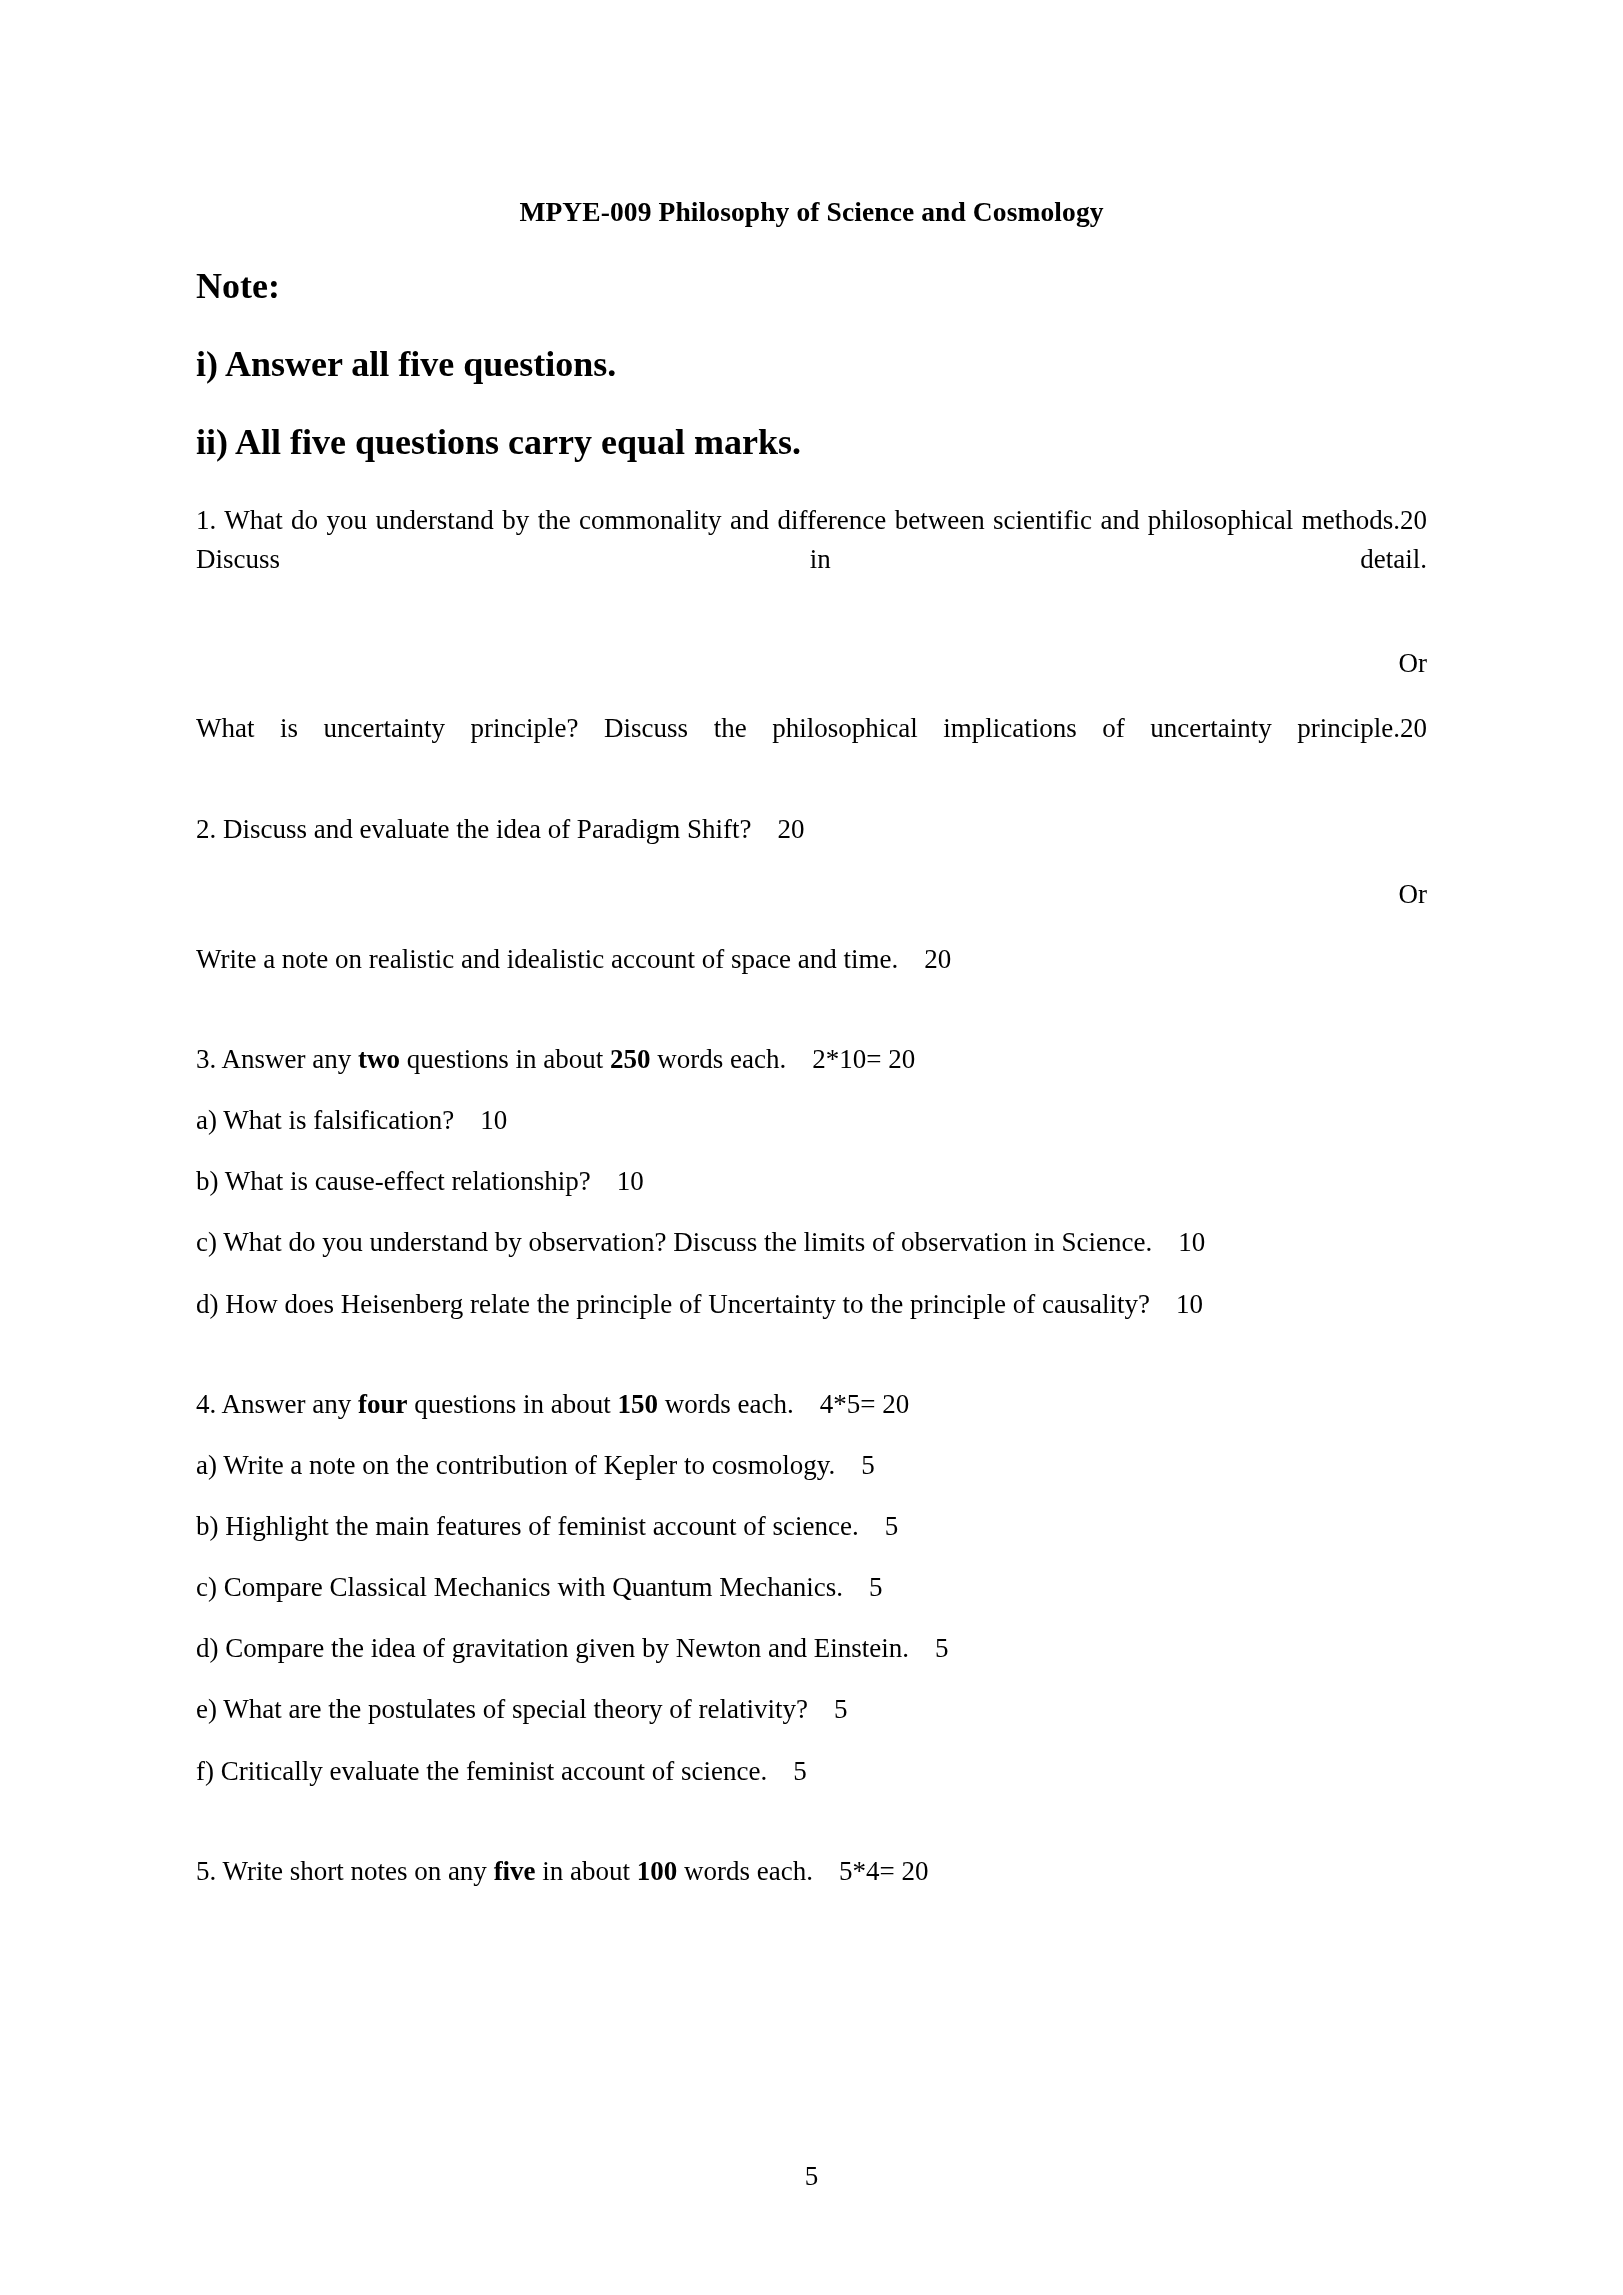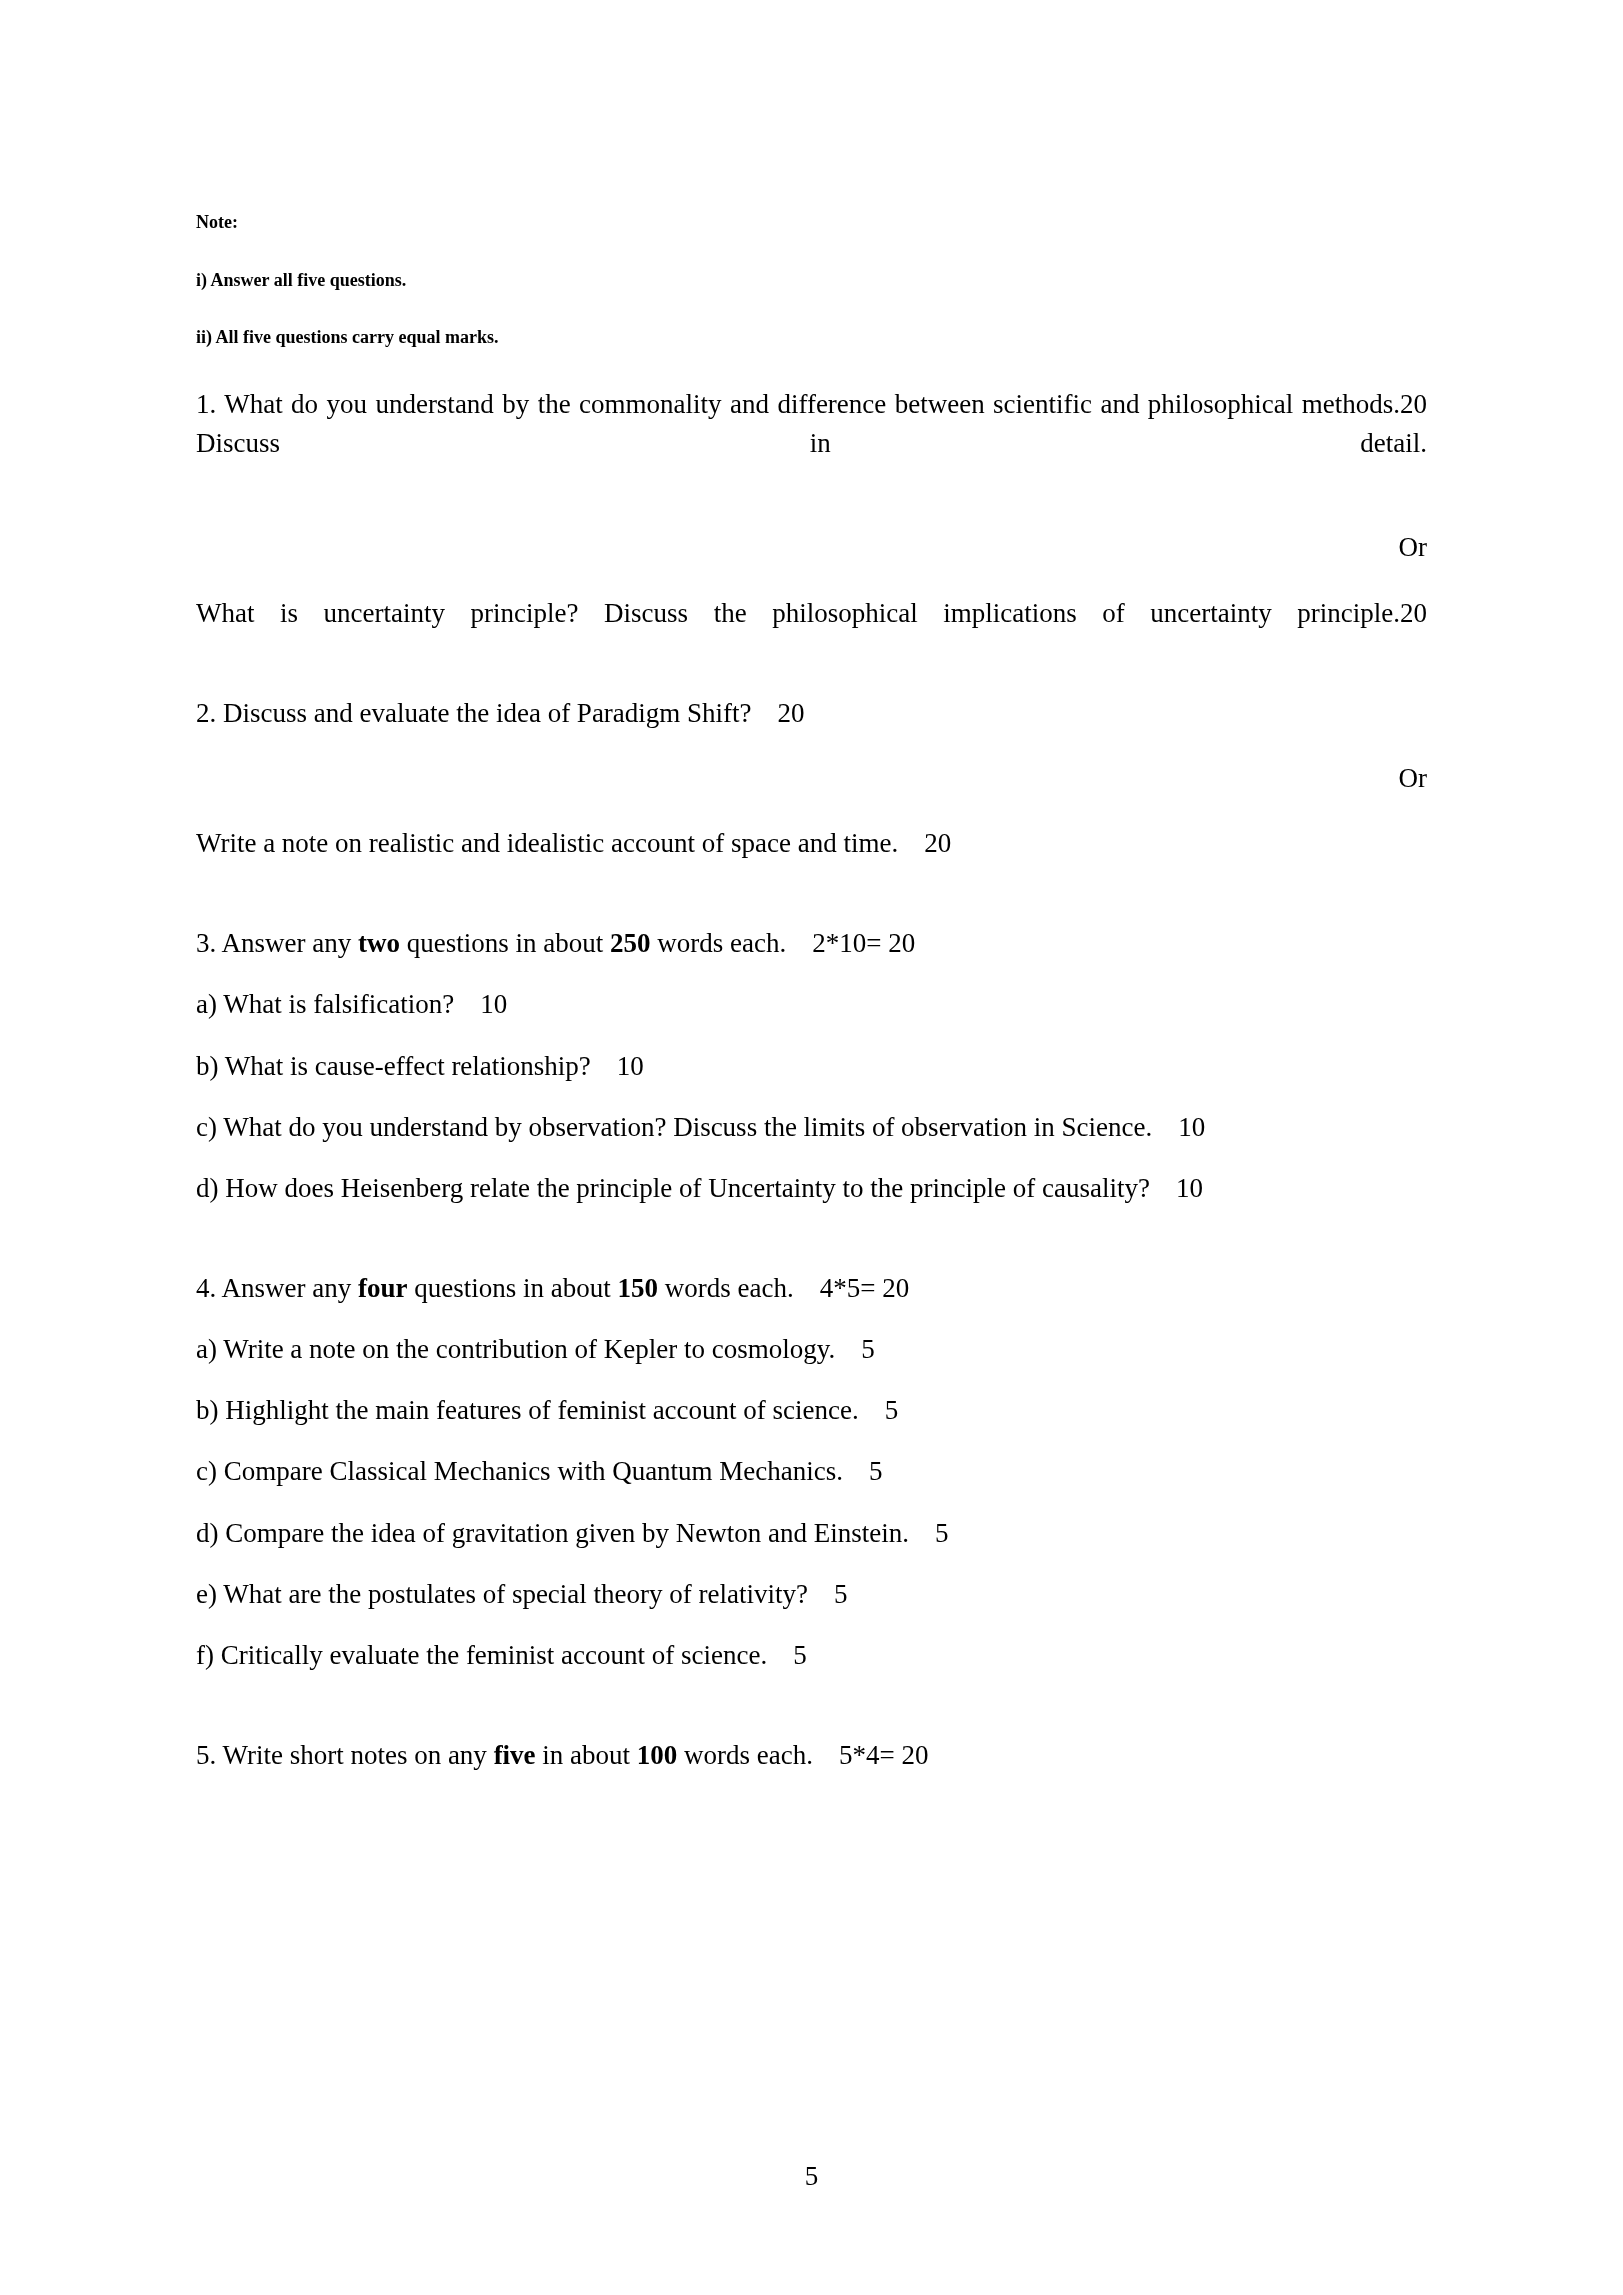--- a/index.html
+++ b/index.html
@@ -33,21 +33,21 @@
     font-size: 27.5px;
     line-height: 1.15;
     margin: 0 0 38px 0;
     letter-spacing: 0.1px;
   }
 
   
   .note-heading,
   .instruction {
     font-weight: bold;
-    font-size: 18px;
+    font-size: 36px;
     line-height: 1.15;
     margin: 16px 0 37px 0;
     text-align: left;
   }
 
   
   .q-flex {
     display: flex;
     align-items: flex-start;
     font-size: 27px;
@@ -107,20 +107,21 @@
     font-size: 27px;
     line-height: 1;
   }
 </style>
 </head>
 <body>
 
 <div class="page">
   <div class="content">
 
+    <div class="doc-title">MPYE-009 Philosophy of Science and Cosmology</div>
 
     <div class="note-heading">Note:</div>
 
     <div class="instruction">i) Answer all five questions.</div>
     <div class="instruction">ii) All five questions carry equal marks.</div>
 
     <div class="q-just">
       <span class="marks-inline">20</span><span>1. What do you understand by the commonality and difference between scientific and philosophical methods. Discuss in detail.</span>
     </div>
 

